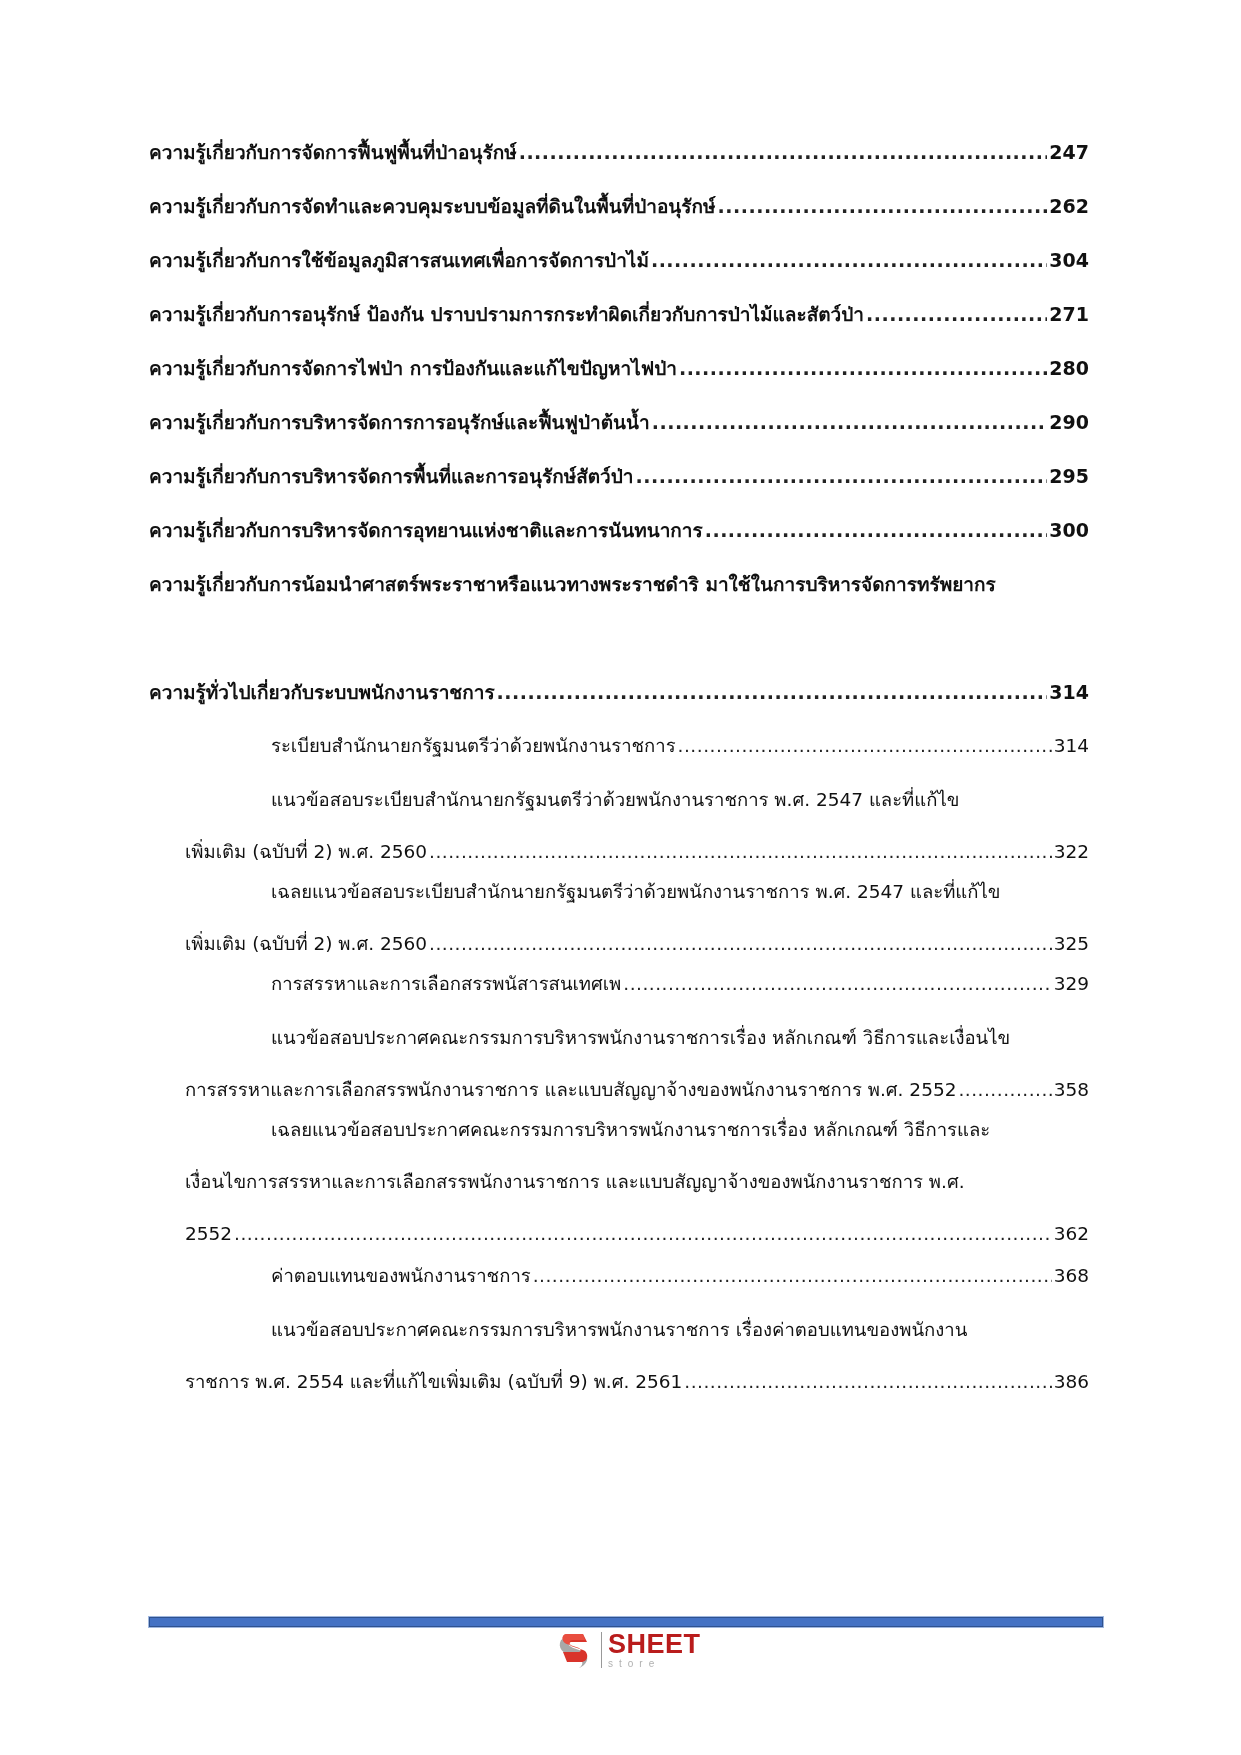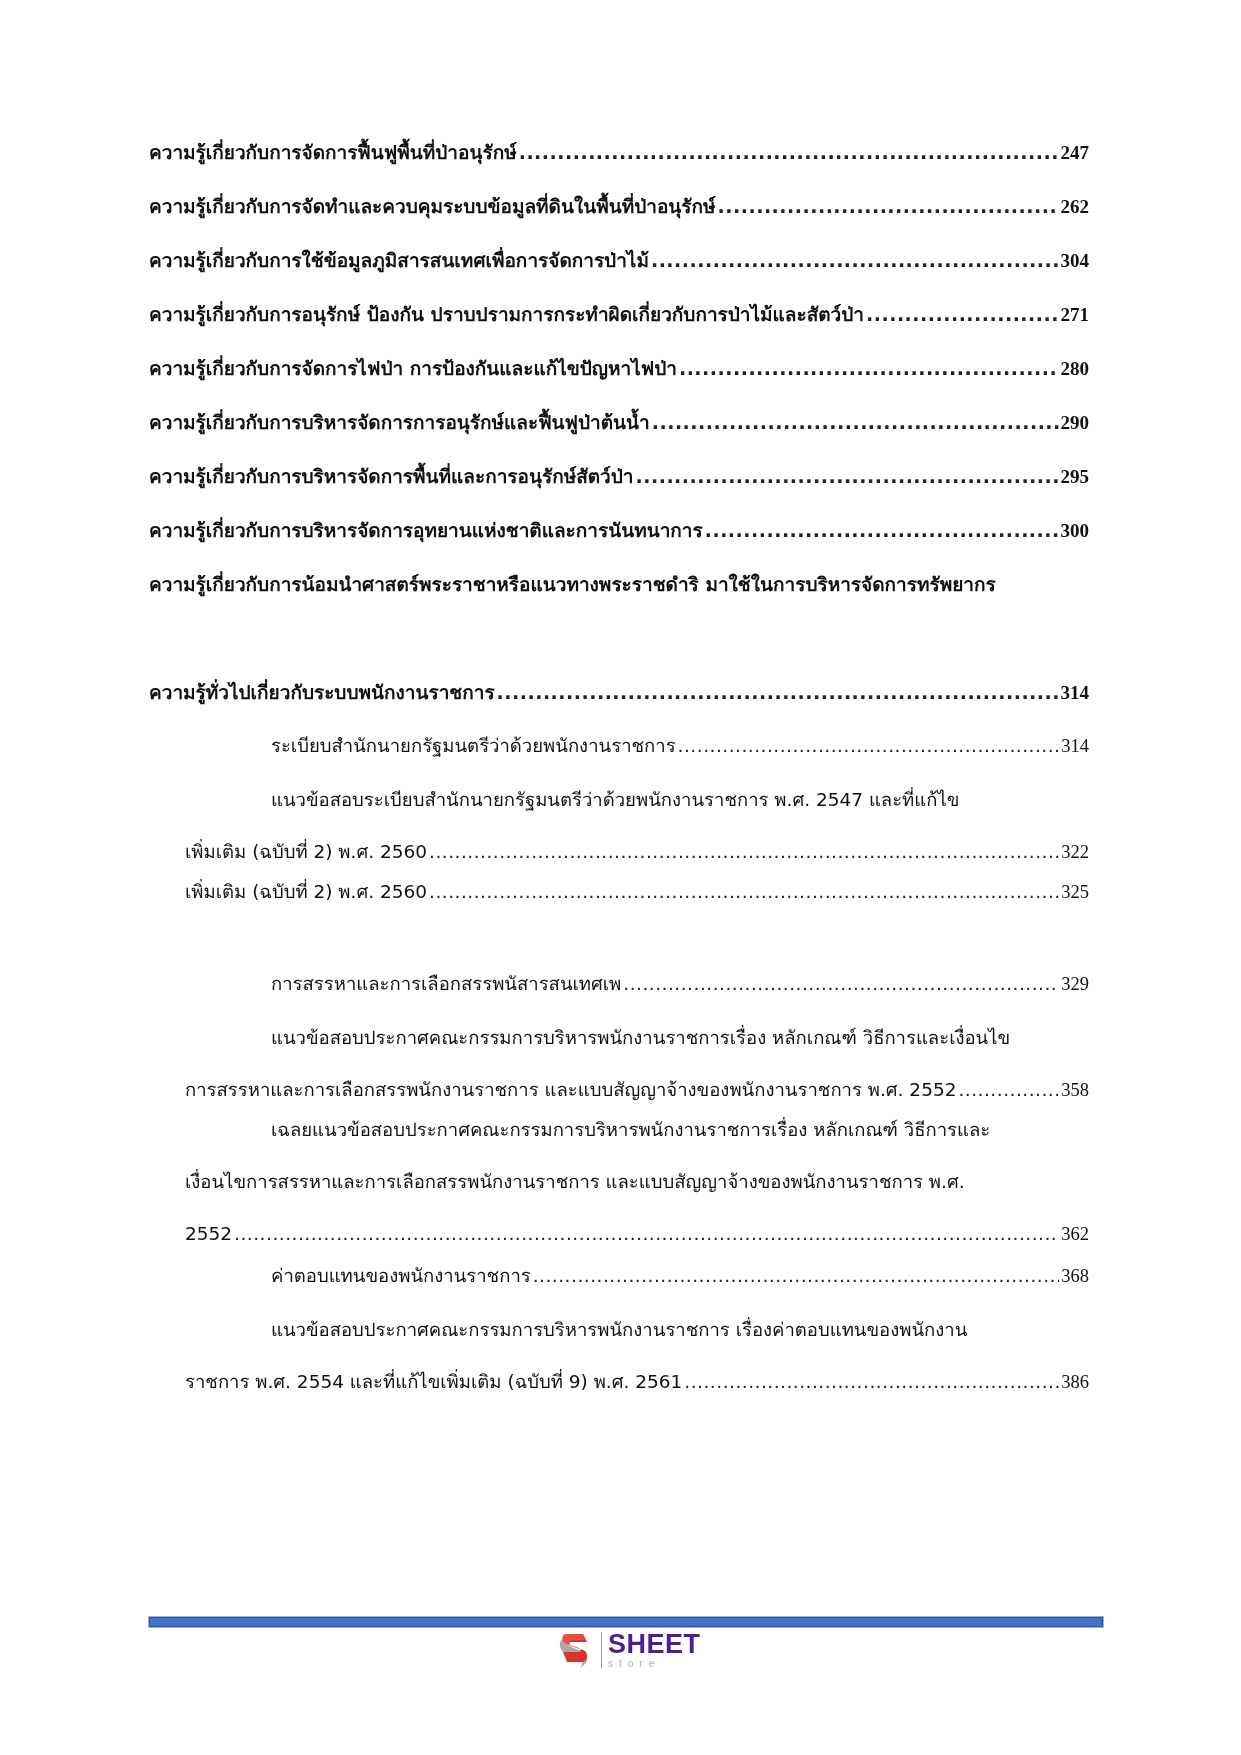--- a/index.html
+++ b/index.html
@@ -6,30 +6,30 @@
   body { width: 1241px; height: 1755px; position: relative; overflow: hidden;
          font-family: "DejaVu Sans", "Liberation Sans", sans-serif; color: #111; }
   .toc { position: absolute; left: 149px; top: 0; width: 940px; }
   .entry { position: absolute; left: 0; width: 940px; font-size: 19px; line-height: 52px; }
   .entry.main { font-weight: bold; }
   .entry.sub { font-weight: normal; font-size: 18.5px; }
   .line { position: relative; height: 52px; white-space: nowrap; display: flex; align-items: baseline; }
   .line .txt { white-space: nowrap; }
   .line .dots { flex: 1; overflow: hidden; white-space: nowrap; margin: 0 2px; color: #222; }
   .line .dots::after { content: "........................................................................................................................................................................................................................................................................................"; letter-spacing: 0.5px; }
-  .line .pg { white-space: nowrap; font-family: Liberation Serif, serif; }
+  .line .pg { white-space: nowrap; }
   .indent1 { padding-left: 122px; }
   .indent2 { padding-left: 36px; text-align: right; }
   .footer-bar { position: absolute; left: 149px; top: 1617px; width: 952px; height: 8px;
                 background: #4472c4; border: 1px solid #2f528f; box-shadow: 0 0 0 1px #9fb7df; }
   .logo { position: absolute; left: 553px; top: 1628px; height: 44px; display: flex; align-items: center; }
   .logo .mark { width: 44px; height: 44px; }
   .logo .sep { width: 1px; height: 36px; background: #999; margin: 0 6px 0 4px; }
   .logo .words { display: flex; flex-direction: column; line-height: 1; }
-  .logo .w1 { font-family: "Liberation Sans", sans-serif; font-weight: bold; font-size: 27px; color: #4c1d95; letter-spacing: 0.5px; }
+  .logo .w1 { font-family: "Liberation Sans", sans-serif; font-weight: bold; font-size: 27px; color: #b91c1c; letter-spacing: 0.5px; }
   .logo .w2 { font-family: "Liberation Sans", sans-serif; font-size: 10px; color: #b0b0b0; letter-spacing: 6px; margin-top: 1px; }
 </style>
 </head>
 <body>
 
 <div class="toc">
 
   <div class="entry main" style="top:126px">
     <div class="line">
         <span class="txt">ความรู้เกี่ยวกับการจัดการฟื้นฟูพื้นที่ป่าอนุรักษ์</span>
@@ -110,20 +110,23 @@
     <div class="line indent1">
         <span class="txt">แนวข้อสอบระเบียบสำนักนายกรัฐมนตรีว่าด้วยพนักงานราชการ พ.ศ. 2547 และที่แก้ไข</span>
       </div>
     <div class="line indent2">
         <span class="txt">เพิ่มเติม (ฉบับที่ 2) พ.ศ. 2560</span>
         <span class="dots"></span>
         <span class="pg">322</span>
       </div>
   </div>
   <div class="entry sub" style="top:866px">
+    <div class="line indent1">
+        <span class="txt">เฉลยแนวข้อสอบระเบียบสำนักนายกรัฐมนตรีว่าด้วยพนักงานราชการ พ.ศ. 2547 และที่แก้ไข</span>
+      </div>
     <div class="line indent2">
         <span class="txt">เพิ่มเติม (ฉบับที่ 2) พ.ศ. 2560</span>
         <span class="dots"></span>
         <span class="pg">325</span>
       </div>
   </div>
   <div class="entry sub" style="top:958px">
     <div class="line indent1">
         <span class="txt">การสรรหาและการเลือกสรรพนัสารสนเทศเพ</span>
         <span class="dots"></span>

